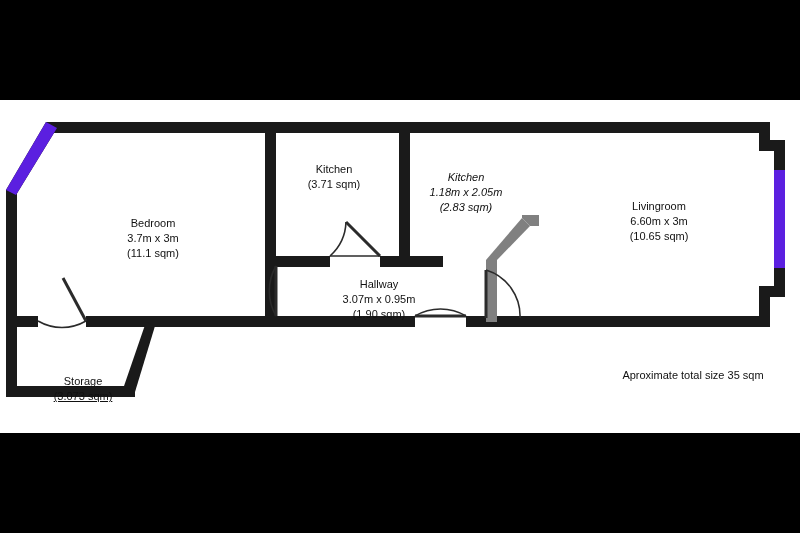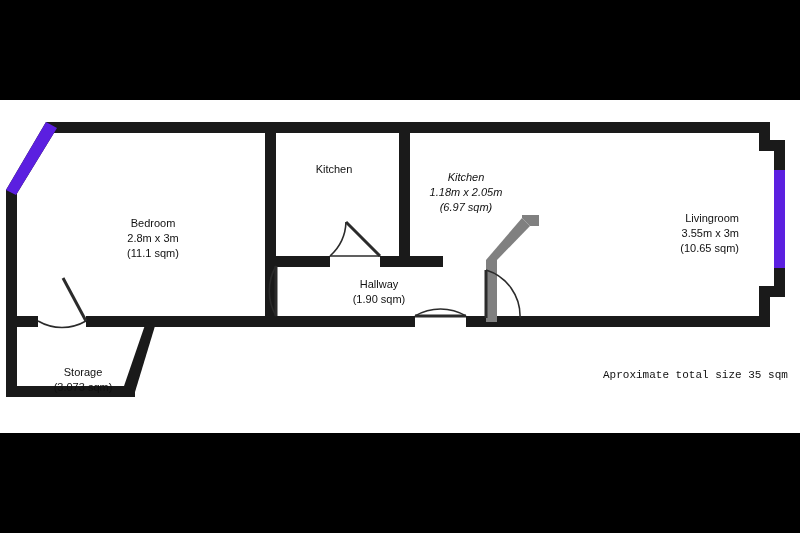--- a/index.html
+++ b/index.html
@@ -37,21 +37,21 @@
   }
   .room-label .ln {
     display: block;
   }
   .total-label {
     position: absolute;
     text-align: center;
     color: #111111;
     font-size: 11px;
     line-height: 15px;
-    font-family: Liberation Mono, monospace;
+    font-family: Liberation Sans, sans-serif;
     white-space: nowrap;
   }
 </style>
 </head>
 <body>
 
 <div id="stage">
 
   <div id="plan">
     <svg width="800" height="333" viewBox="0 0 800 333" xmlns="http://www.w3.org/2000/svg">
@@ -125,46 +125,48 @@
         <path d="M 415 216 A 50 50 0 0 1 466 216"></path>
         <line x1="415" y1="216" x2="466" y2="216" stroke-width="3"></line>
 
         <path d="M 38 221 A 48 48 0 0 0 86 221"></path>
         <line x1="63" y1="178" x2="86" y2="221" stroke-width="3"></line>
       </g>
     </svg>
 
     <div class="room-label" style="left:53px; top:116px; width:200px;">
       <span class="ln">Bedroom</span>
-      <span class="ln">2.8m x 3m</span>
+      <span class="ln">3.7m x 3m</span>
       <span class="ln">(11.1 sqm)</span>
     </div>
 
     <div class="room-label" style="left:254px; top:62px; width:160px;">
       <span class="ln">Kitchen</span>
+      <span class="ln">(3.71 sqm)</span>
     </div>
 
     <div class="room-label" style="left:386px; top:70px; width:160px;font-style:italic;">
       <span class="ln">Kitchen</span>
       <span class="ln">1.18m x 2.05m</span>
-      <span class="ln">(6.97 sqm)</span>
+      <span class="ln">(2.83 sqm)</span>
     </div>
 
-    <div class="room-label" style="left:579px; top:111px; width:160px;text-align:right;">
+    <div class="room-label" style="left:579px; top:99px; width:160px;">
       <span class="ln">Livingroom</span>
-      <span class="ln">3.55m x 3m</span>
+      <span class="ln">6.60m x 3m</span>
       <span class="ln">(10.65 sqm)</span>
     </div>
 
     <div class="room-label" style="left:299px; top:177px; width:160px;">
       <span class="ln">Hallway</span>
+      <span class="ln">3.07m x 0.95m</span>
       <span class="ln">(1.90 sqm)</span>
     </div>
 
-    <div class="room-label" style="left:3px; top:265px; width:160px;">
+    <div class="room-label" style="left:3px; top:274px; width:160px;text-decoration:underline;">
       <span class="ln">Storage</span>
       <span class="ln">(3.073 sqm)</span>
     </div>
 
     <div class="total-label" style="left:603px; top:268px; width:180px;">
       <span class="ln">Aproximate total size</span>
       <span class="ln">35 sqm</span>
     </div>
 
   </div>

